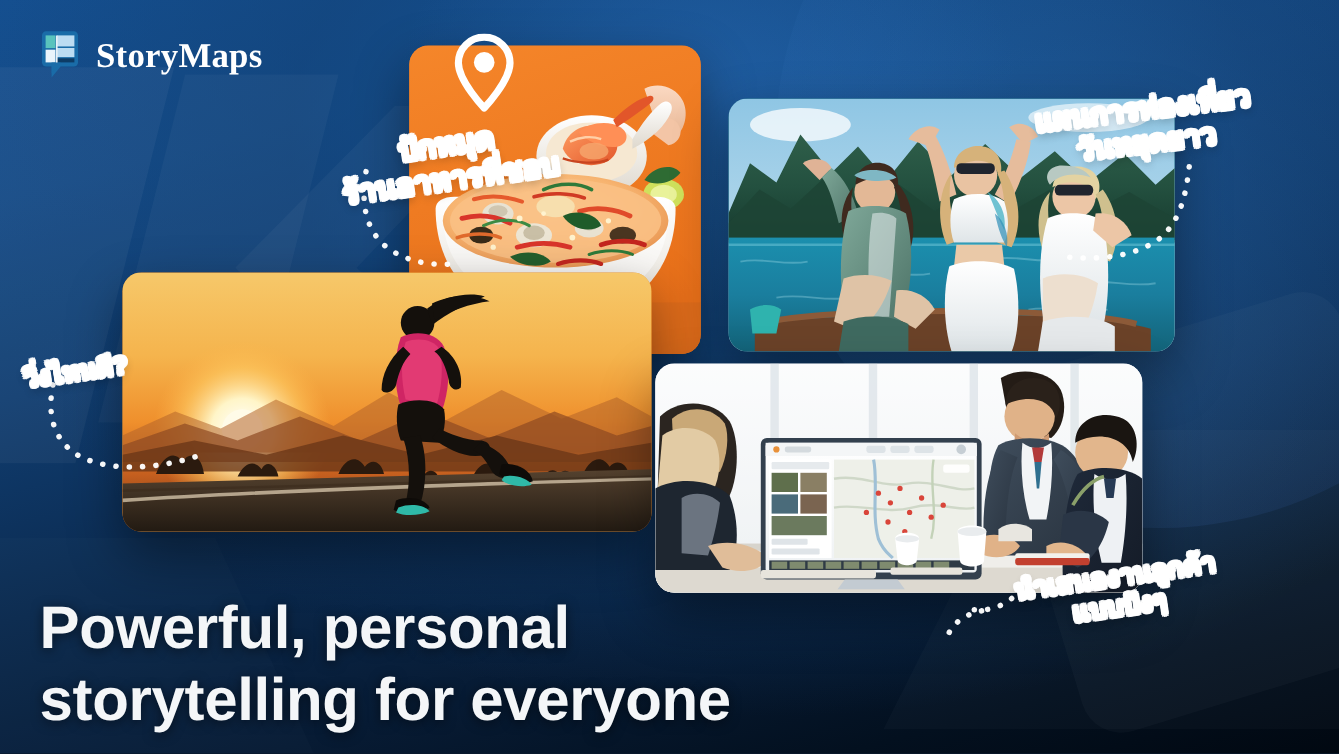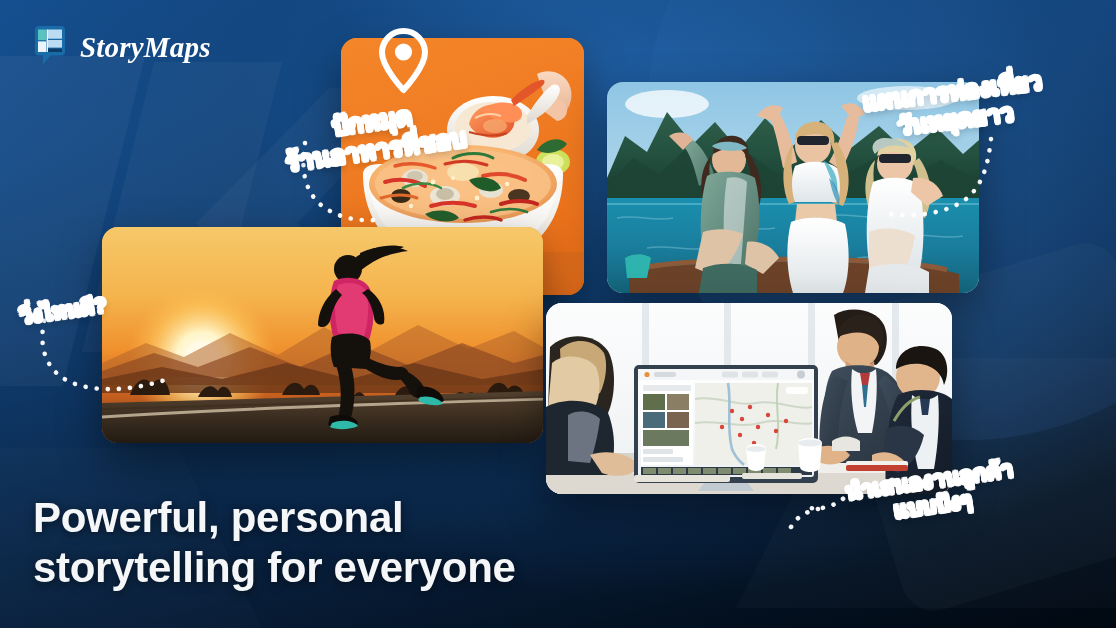--- a/index.html
+++ b/index.html
@@ -67,21 +67,20 @@
   
   .brand {
     position:absolute; left:32px; top:25px;
     display:flex; align-items:center; gap:12px; z-index:40;
   }
   .brand-mark { width:36px; height:44px; display:block; }
   .brand-name {
     font-family:"Liberation Serif", "DejaVu Serif", serif;
     font-size:29px; font-weight:700; color:#ffffff; letter-spacing:0.2px;
     line-height:1;
-    font-style:italic;
   }
 
   
   .card {
     position:absolute;
     border-radius:16px;
     overflow:hidden;
     box-shadow:0 18px 44px rgba(0,0,0,0.42);
     z-index:20;
   }
@@ -138,21 +137,21 @@
     opacity:0.96;
   }
 
   
   .pin-icon { position:absolute; left:378px; top:28px; z-index:38; }
 
   
   .headline {
     position:absolute; left:33px; top:493px; z-index:45;
     color:#f4f6f8;
-    font-size:42px;
+    font-size:50px;
     font-weight:700;
     line-height:1.20;
     letter-spacing:-0.3px;
     white-space:pre-line;
     text-shadow:0 2px 10px rgba(0,0,0,0.55);
   }
 </style>
 </head>
 <body>
 

